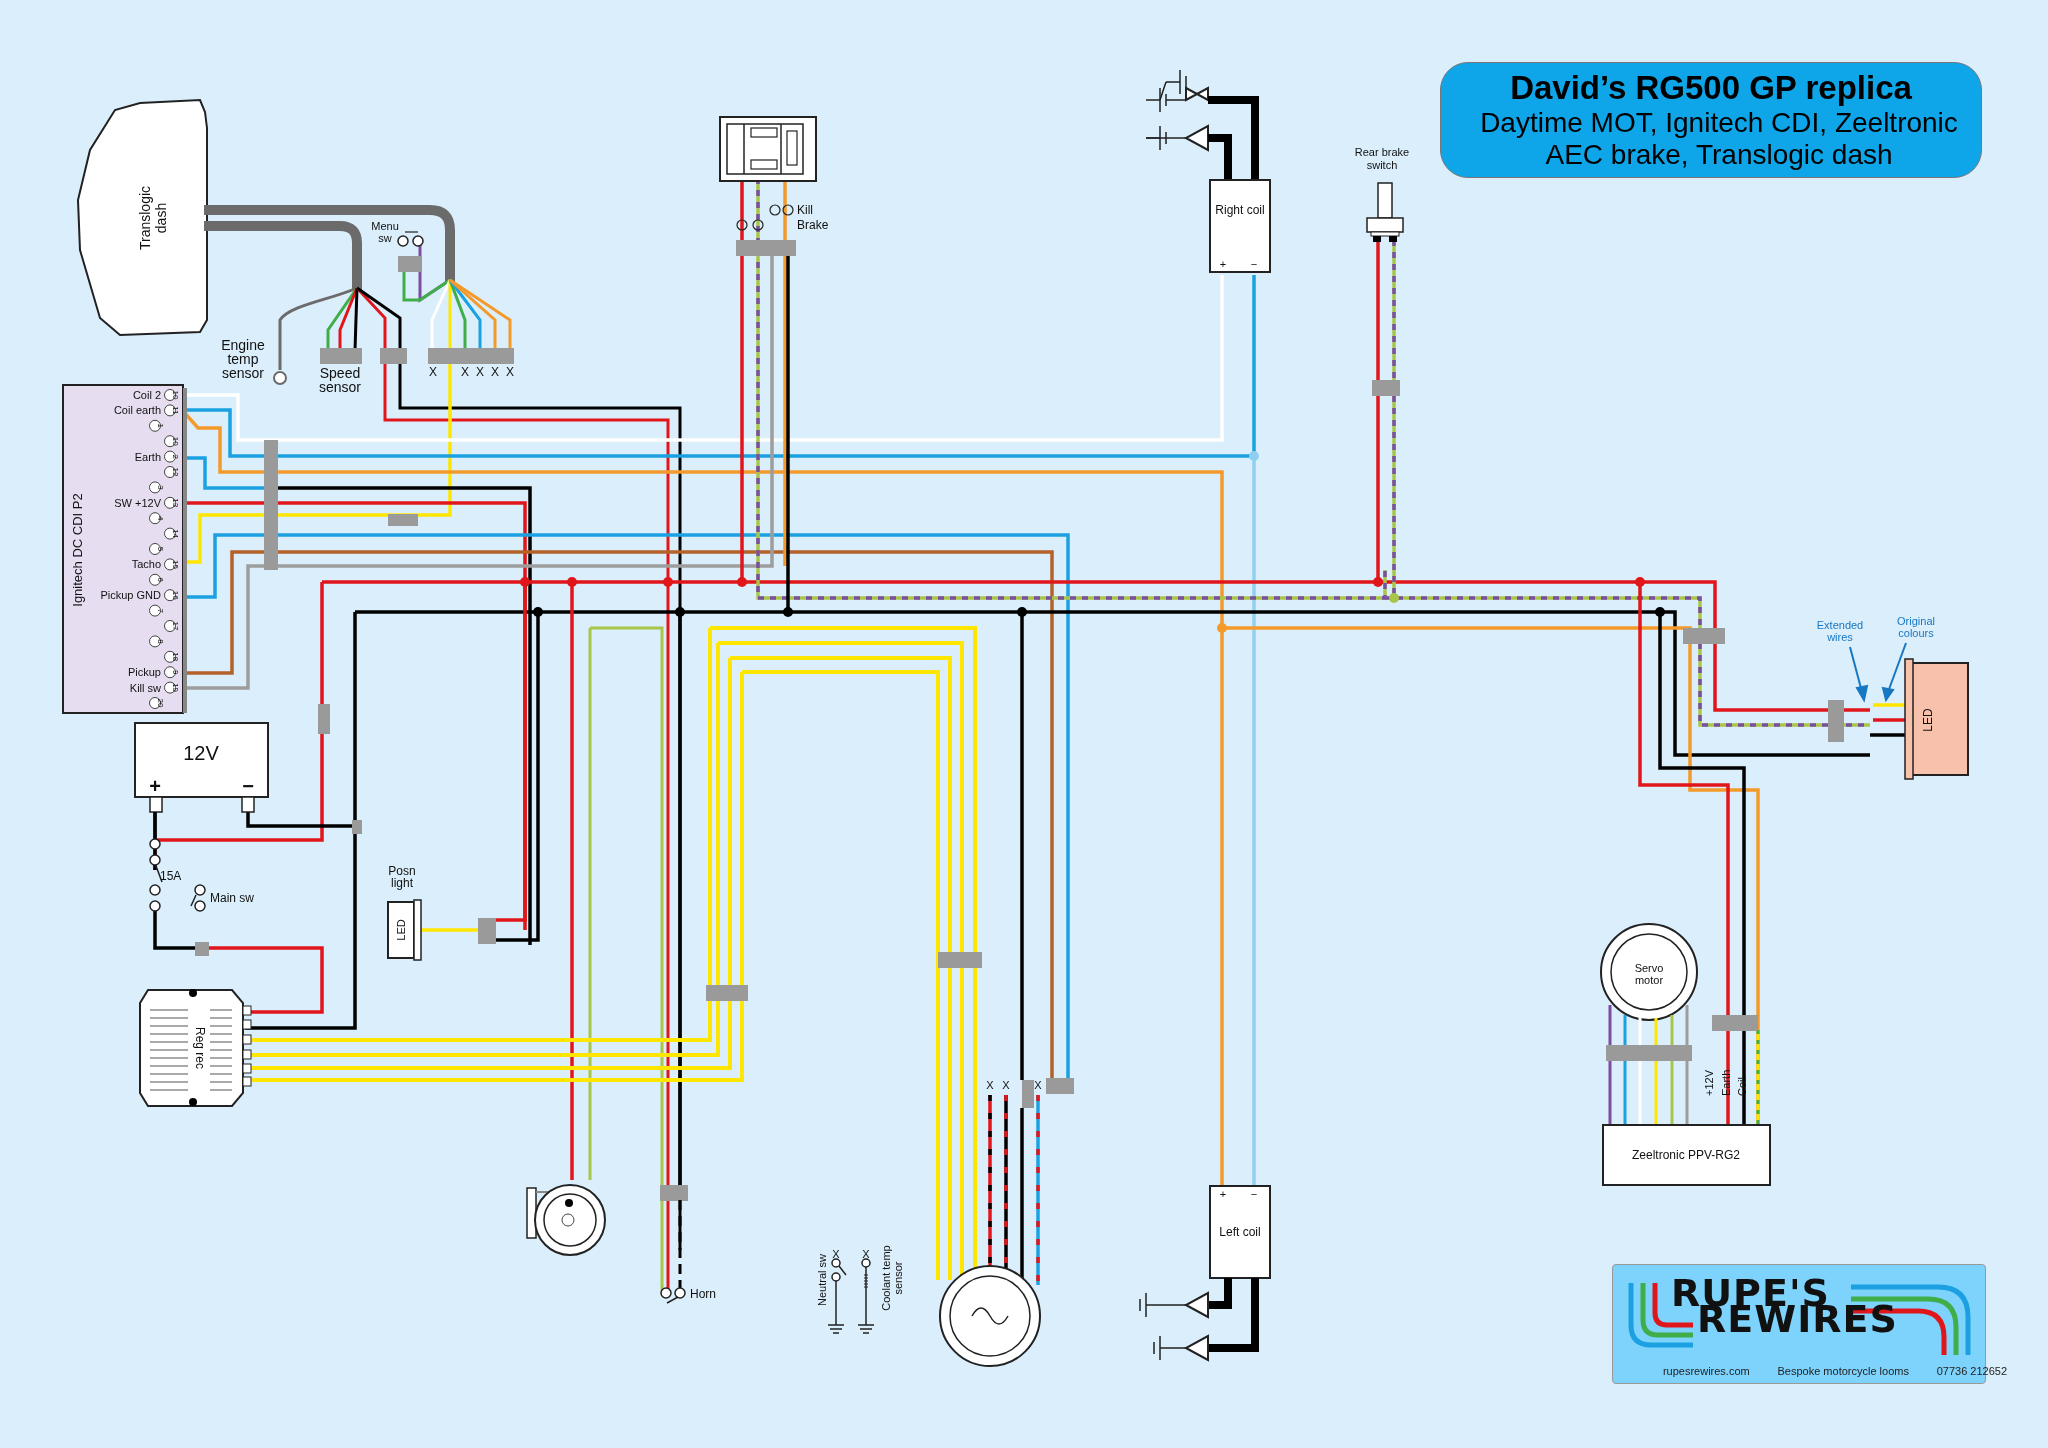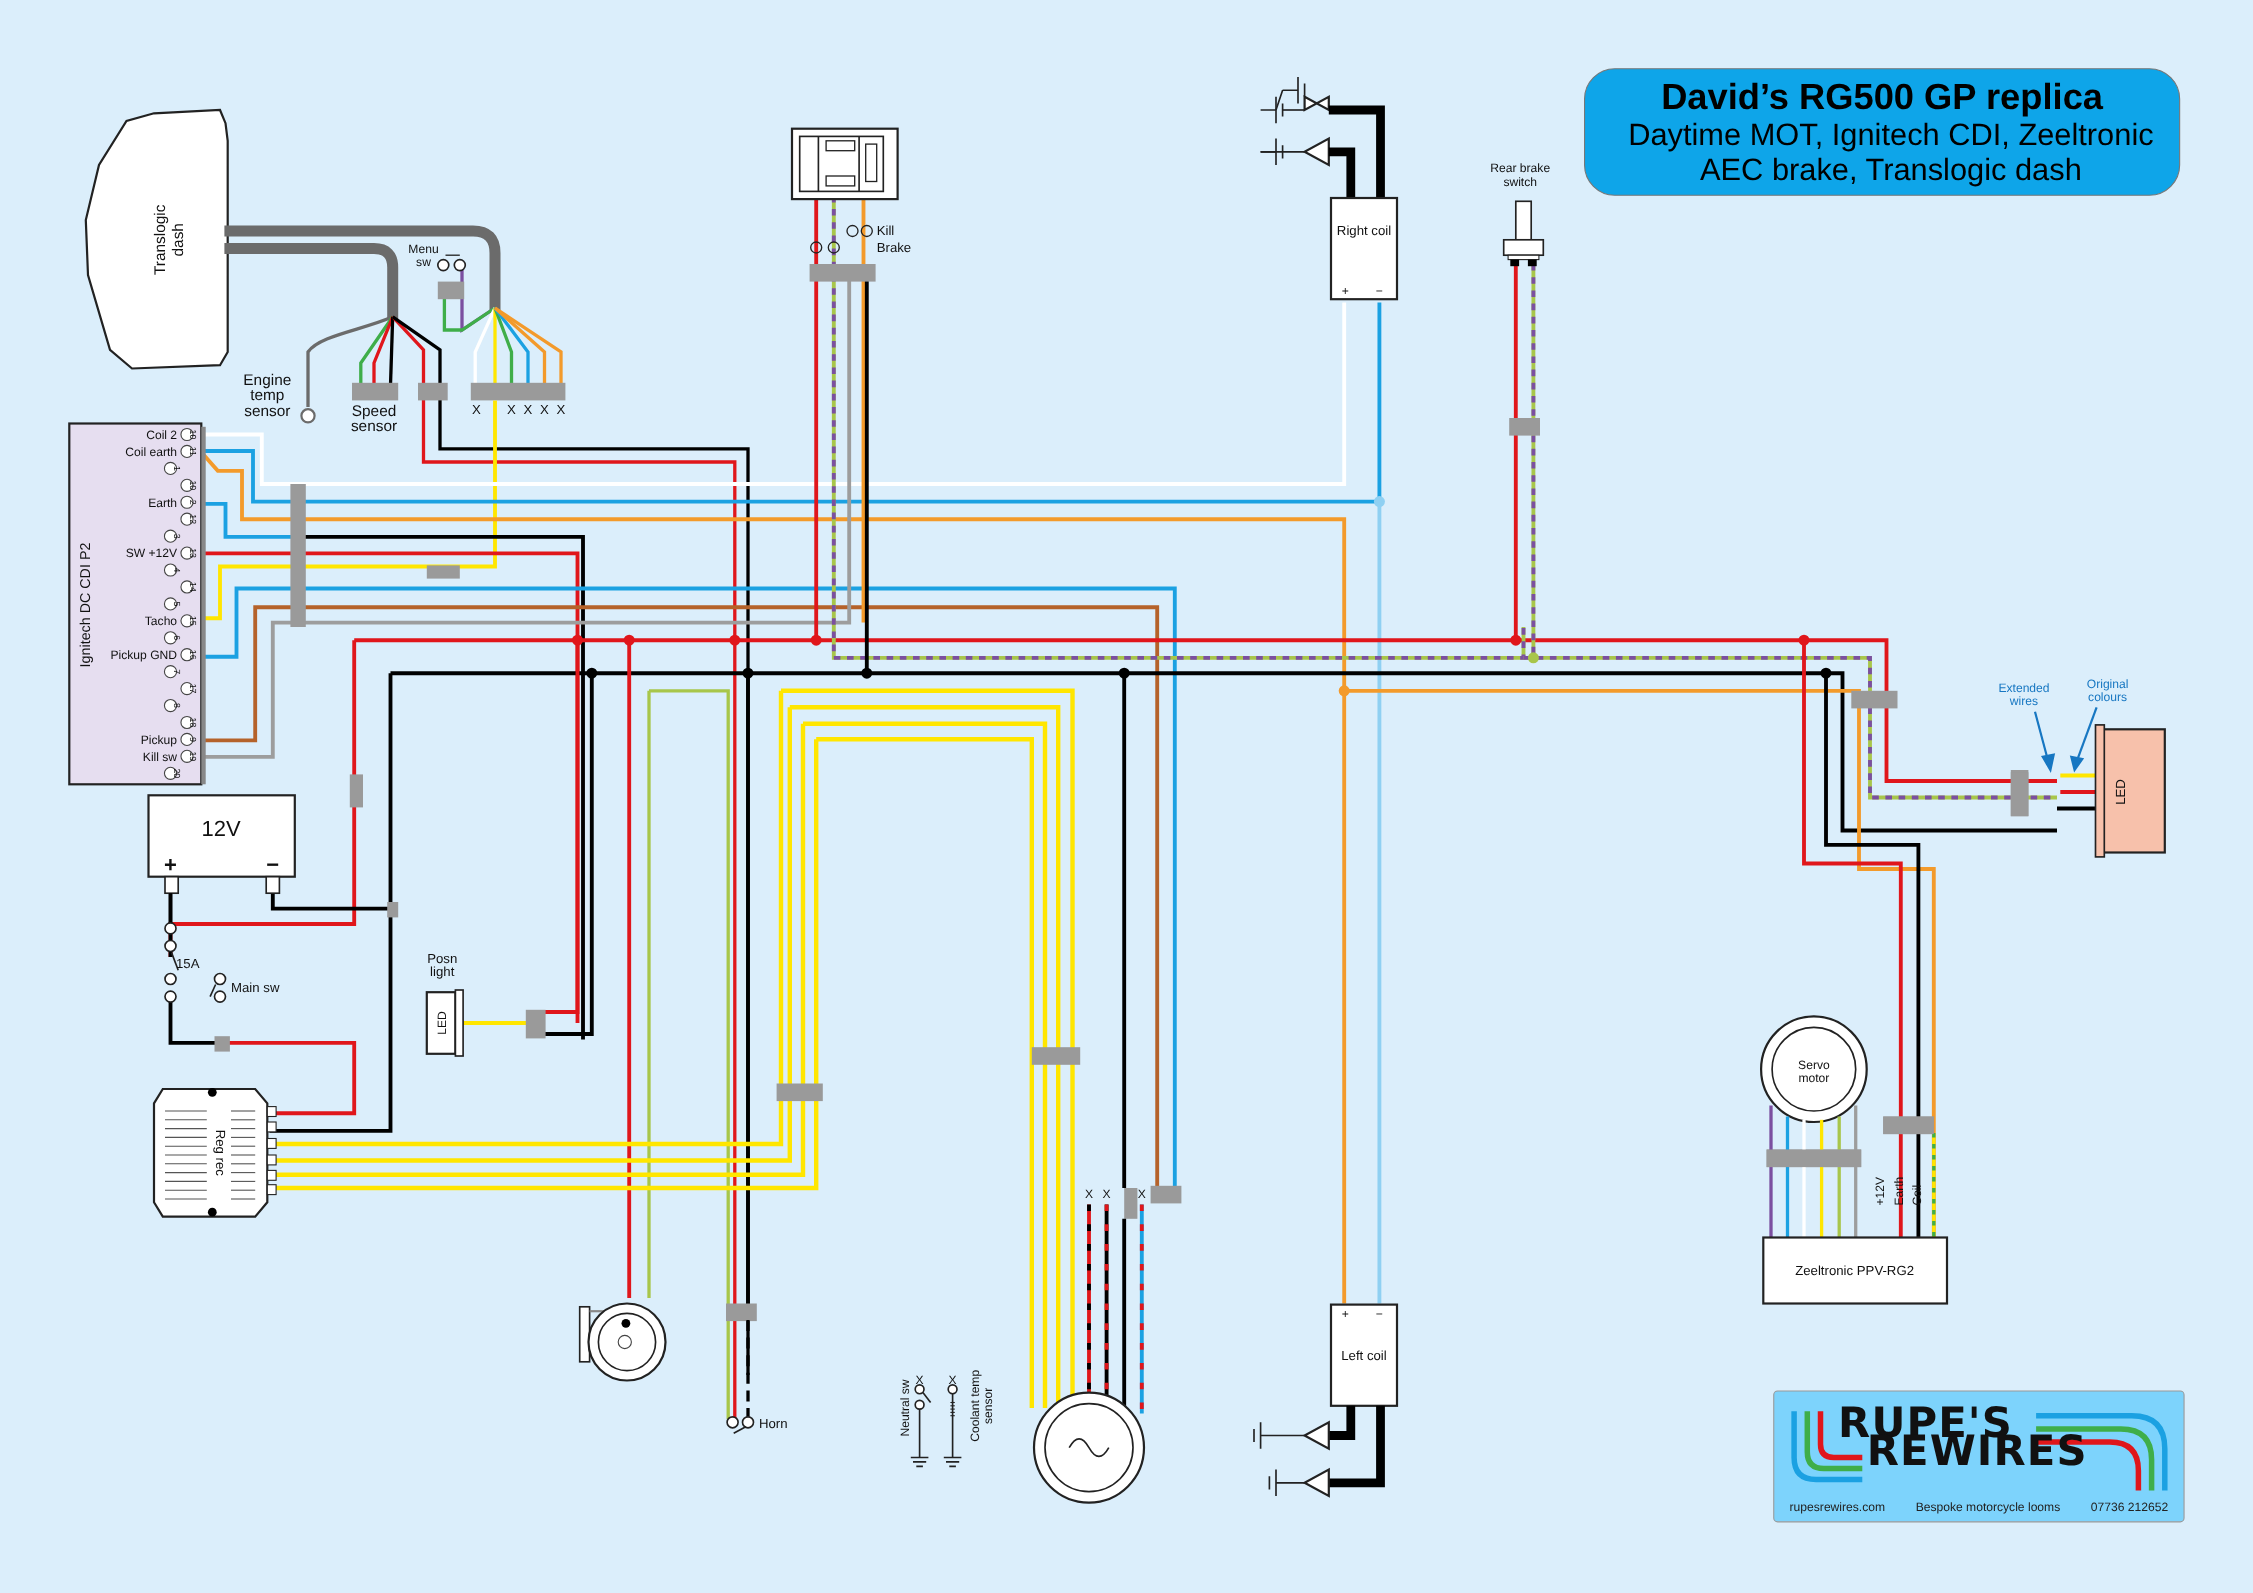--- a/index.html
+++ b/index.html
@@ -4,21 +4,21 @@
 <style>
   html,body{margin:0;padding:0;background:#dbeefb;}
   body{width:2048px;height:1448px;position:relative;overflow:hidden;font-family:"Liberation Sans",sans-serif;}
   svg{position:absolute;left:0;top:0;}
   .lbl{font-family:"Liberation Sans",sans-serif;fill:#111;}
   .title-box{position:absolute;left:1440px;top:62px;width:540px;height:114px;background:#0ea5e9;border:1.5px solid #777;border-radius:28px;text-align:center;color:#000;}
   .title-box .t1{font-size:33px;font-weight:bold;margin-top:6px;}
   .title-box .t2{font-size:28px;line-height:32px;margin-left:16px;}
   .logo-box{position:absolute;left:1612px;top:1264px;width:372px;height:118px;background:#7dd3fc;border:1.5px solid #999;border-radius:4px;}
   .logo-word{position:absolute;font-family:"DejaVu Sans",sans-serif;font-weight:bold;color:#111;letter-spacing:1px;}
-  .logo-foot{position:absolute;bottom:6px;left:0;width:100%;font-size:11px;color:#222;display:flex;justify-content:space-around;}
+  .logo-foot{position:absolute;bottom:6px;left:0;width:100%;font-size:11px;color:#222;display:flex;justify-content:space-around;padding-left:36px;}
 </style>
 </head>
 <body>
 
 <svg id="diagram" width="2048" height="1448" viewBox="0 0 2048 1448">
 
   <path d="M140 103 L200 100 L205 112 L207 128 L207 320 L200 332 L120 335 L100 318 L80 250 L78 200 L90 150 L115 110 Z" fill="#fff" stroke="#222" stroke-width="2"></path>
   <text class="lbl" font-size="14" transform="translate(150 218) rotate(-90)" text-anchor="middle">Translogic</text>
   <text class="lbl" font-size="14" transform="translate(166 218) rotate(-90)" text-anchor="middle">dash</text>
 

